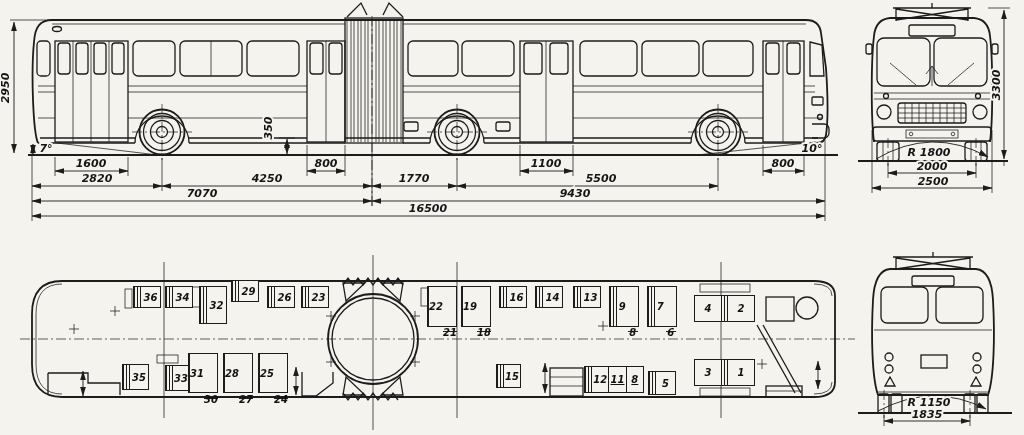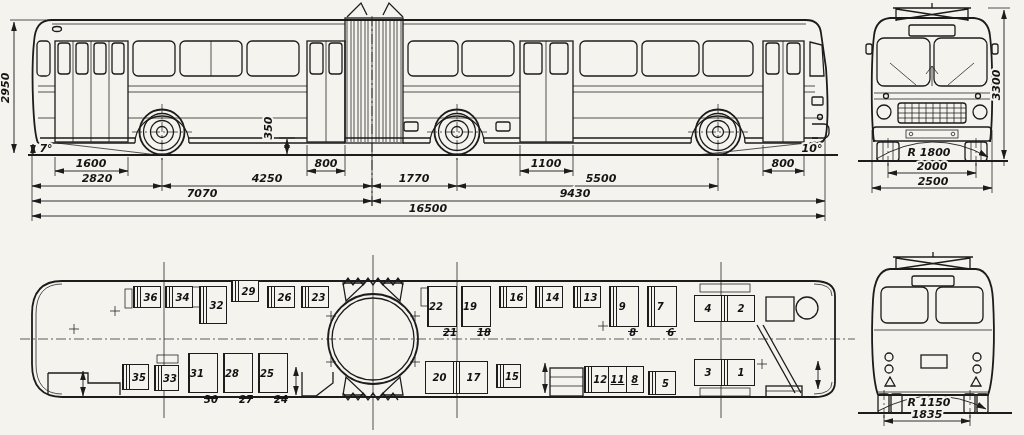--- a/index.html
+++ b/index.html
@@ -369,21 +369,21 @@
 <div class="seat" style="left:694px;top:359px;width:61px;height:27px">
       <div class="num">3</div>
       <div class="bk"></div>
       <div class="num">1</div>
     </div>
 
 <div class="seat" style="left:122px;top:364px;width:27px;height:26px">
       <div class="bk"></div>
       <div class="num">35</div>
     </div>
-<div class="seat" style="left:154px;top:365px;width:25px;height:26px">
+<div class="seat" style="left:165px;top:365px;width:25px;height:26px">
       <div class="bk"></div>
       <div class="num">33</div>
     </div>
 <div class="seat" style="left:188px;top:353px;width:30px;height:40px">
       <div class="bk"></div>
       <div class="col">
         <div class="num">31</div>
         <div class="num nb">30</div>
       </div>
     </div>
@@ -393,25 +393,20 @@
         <div class="num">28</div>
         <div class="num nb">27</div>
       </div>
     </div>
 <div class="seat" style="left:258px;top:353px;width:30px;height:40px">
       <div class="bk"></div>
       <div class="col">
         <div class="num">25</div>
         <div class="num nb">24</div>
       </div>
-    </div>
-<div class="seat" style="left:425px;top:361px;width:63px;height:33px">
-      <div class="num">20</div>
-      <div class="bk"></div>
-      <div class="num">17</div>
     </div>
 <div class="seat" style="left:496px;top:364px;width:25px;height:24px">
       <div class="bk"></div>
       <div class="num">15</div>
     </div>
 <div class="seat" style="left:584px;top:366px;width:60px;height:27px">
       <div class="bk"></div>
       <div class="num">12</div>
       <div class="num nl">11</div>
       <div class="num nl">8</div>

